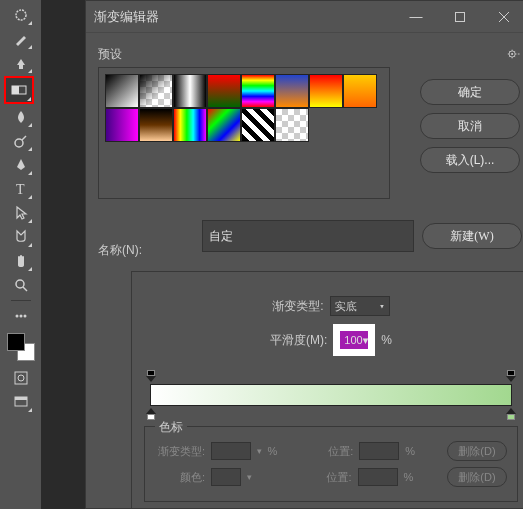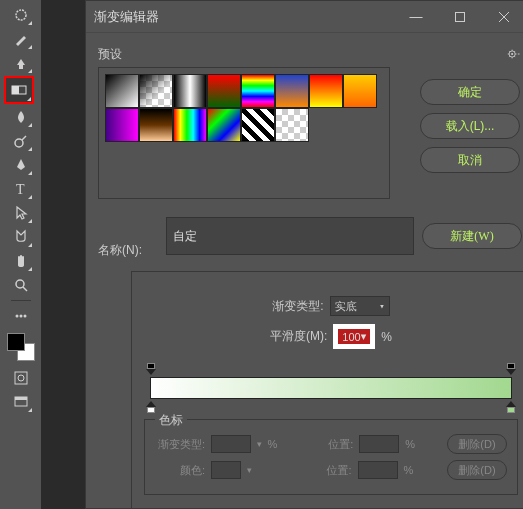--- a/index.html
+++ b/index.html
@@ -24,33 +24,33 @@
 .body { padding: 12px; position: relative; }
 
 .presets-label { font-size: 12px; color: #ccc; margin-bottom: 4px; display: flex; align-items: center; gap: 46px; }
 .presets-label span { flex: 1; }
 .gear { width: 18px; height: 18px; display: flex; align-items: center; justify-content: center; }
 
 .presets-box { width: 292px; height: 132px; border: 1px solid #383838; background: #535353; padding: 6px; display: flex; flex-wrap: wrap; gap: 0; align-content: flex-start; }
 .preset { width: 34px; height: 34px; border: 1px solid #222; }
 
 .right-buttons { position: absolute; right: 14px; top: 46px; width: 100px; }
-.btn { height: 26px; border: 1px solid #383838; background: #5a5a5a; color: #bef264; border-radius: 13px; display: flex; align-items: center; justify-content: center; margin-bottom: 8px; cursor: pointer; font-size: 12px; }
+.btn { height: 26px; border: 1px solid #383838; background: #5a5a5a; color: #e5e5e5; border-radius: 13px; display: flex; align-items: center; justify-content: center; margin-bottom: 8px; cursor: pointer; font-size: 12px; }
 
 .name-row { display: flex; align-items: center; gap: 8px; margin-top: 14px; }
 .name-row label { width: 60px; margin-top: 29px; }
-.text-input { flex: 1; height: 38px; background: #444; border: 1px solid #333; color: #ddd; padding: 0 6px; font-size: 12px; }
+.text-input { flex: 1; height: 32px; background: #444; border: 1px solid #333; color: #ddd; padding: 0 6px; font-size: 12px; margin-left: 36px; }
 .name-row .btn { width: 100px; margin: 0; font-family: Liberation Serif, serif; }
 
 .editor-panel { margin-top: 12px; border: 1px solid #383838; padding: 24px 12px 18px; width: 400px; margin-left: 33px; }
 .row { display: flex; align-items: center; gap: 6px; margin-bottom: 8px; justify-content: center; }
 .row label { text-align: right; }
 .select { width: 60px; height: 20px; background: #444; border: 1px solid #333; display: flex; align-items: center; justify-content: space-between; padding: 0 4px; font-size: 11px; font-family: Liberation Mono, monospace; }
 .select .arrow { font-size: 9px; }
-.num-input { width: 42px; height: 25px; background: #b91c1c; border: 5px solid #ffffff; color: #ddd; padding: 0 4px; font-size: 11px; display: flex; align-items: center; justify-content: space-between; }
+.num-input { width: 42px; height: 32px; background: #a21caf; border: 7px solid #ffffff; color: #ddd; padding: 0 4px; font-size: 11px; display: flex; align-items: center; justify-content: space-between; }
 
 .grad-area { position: relative; height: 46px; margin: 16px 0 8px; }
 .grad-bar { position: absolute; left: 6px; right: 6px; top: 12px; height: 22px; background: linear-gradient(to right, #ffffff, #a2d88f); border: 1px solid #222; }
 .stop-top { position: absolute; width: 10px; height: 10px; top: 0; }
 .stop-bot { position: absolute; width: 10px; height: 10px; bottom: 0; }
 .stop-top::before, .stop-bot::before { content: ''; position: absolute; left: 0; width: 0; height: 0; }
 .stop-top::before { border-left: 5px solid transparent; border-right: 5px solid transparent; border-top: 6px solid #222; top: 4px; }
 .stop-bot::before { border-left: 5px solid transparent; border-right: 5px solid transparent; border-bottom: 6px solid #222; bottom: 4px; }
 .stop-top .sq, .stop-bot .sq { position: absolute; width: 8px; height: 6px; left: 1px; border: 1px solid #888; }
 .stop-top .sq { top: -2px; background: #000; }
@@ -231,22 +231,22 @@
       <div class="preset g9"></div>
       <div class="preset g10"></div>
       <div class="preset g11"></div>
       <div class="preset g12"></div>
       <div class="preset g13"></div>
       <div class="preset g14"></div>
     </div>
 
     <div class="right-buttons">
       <div class="btn">确定</div>
+      <div class="btn">取消</div>
       <div class="btn">载入(L)...</div>
-      <div class="btn">取消</div>
     </div>
 
     <div class="name-row">
       <label>名称(N):</label>
       <input class="text-input" value="自定" style="">
       <div class="btn">新建(W)</div>
     </div>
 
     <div class="editor-panel">
       <div class="row">

